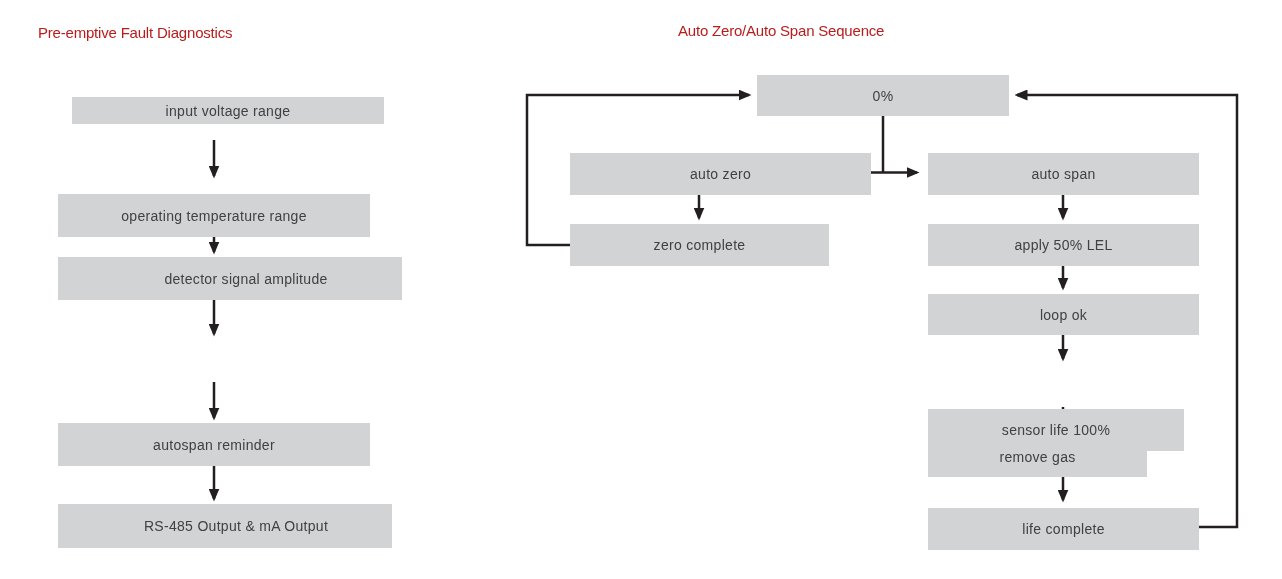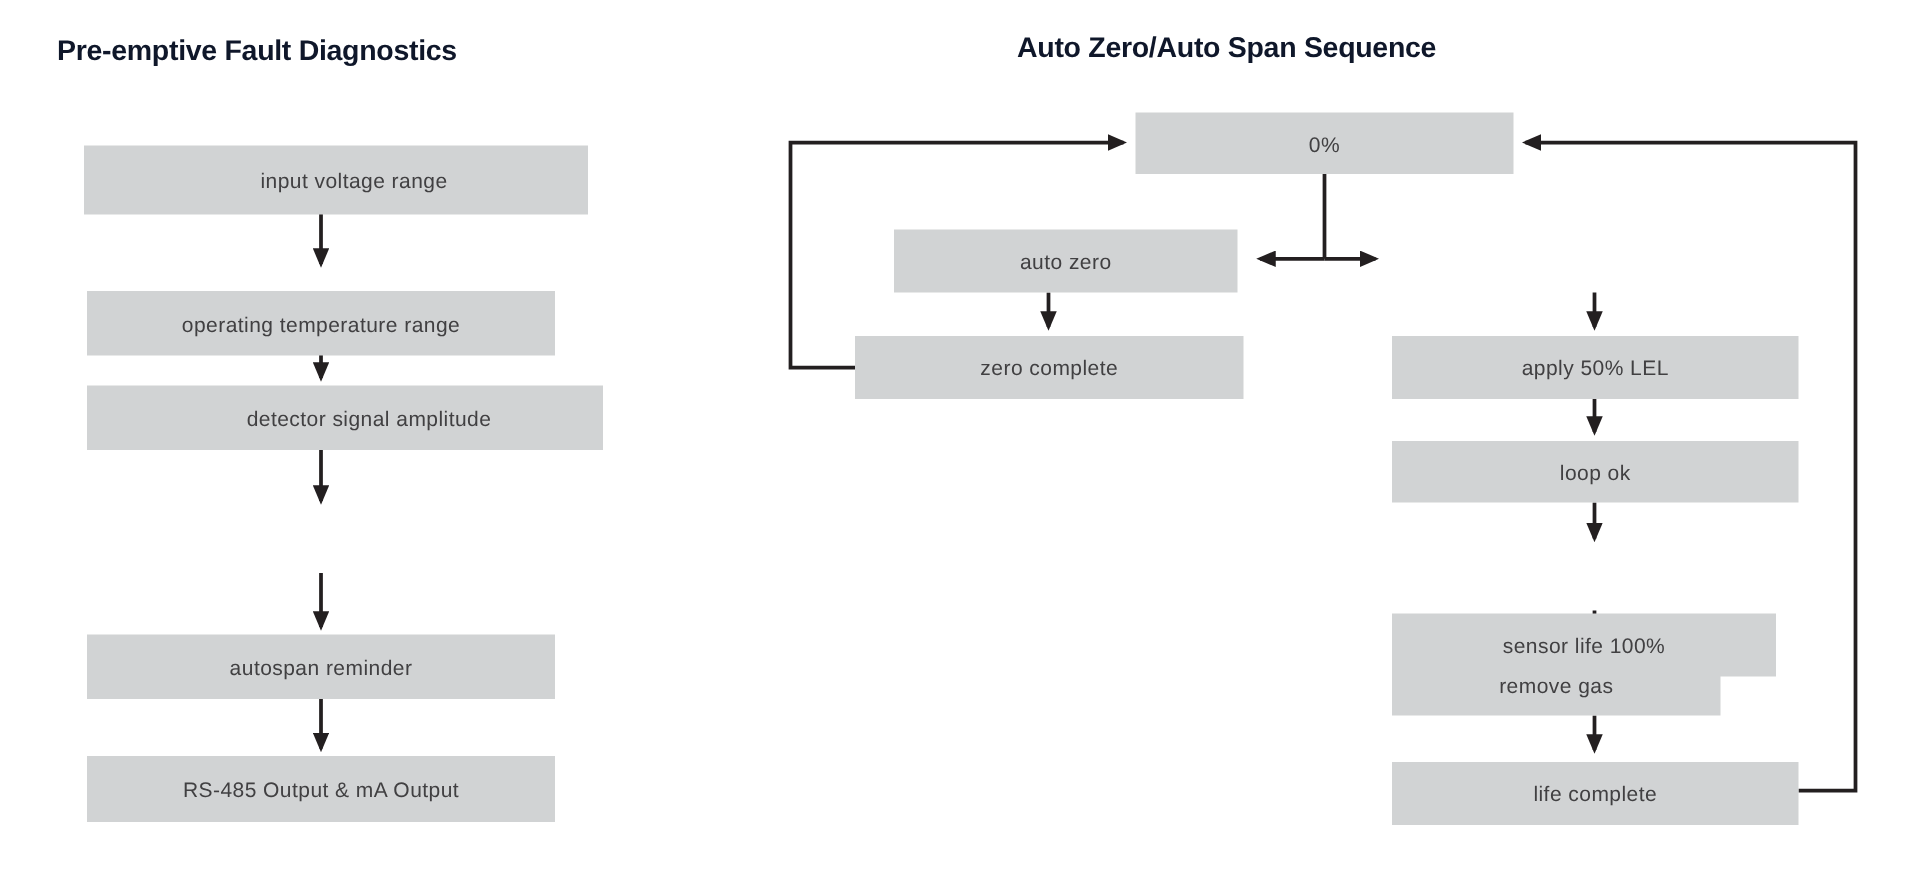--- a/index.html
+++ b/index.html
@@ -17,23 +17,23 @@
     width: 1282px; height: 579px;
     pointer-events: none;
   }
   .connectors path {
     stroke: #231f20;
     stroke-width: 2.5;
     fill: none;
   }
   .diagram-title {
     position: absolute;
-    font-size: 19px;
-    font-weight: bold;
-    color: #0f172a;
+    font-size: 15px;
+    font-weight: normal;
+    color: #b91c1c;
     letter-spacing: -0.2px;
     white-space: nowrap;
   }
   .node {
     position: absolute;
     background: #d1d3d4;
     display: flex;
     align-items: center;
     justify-content: center;
     font-size: 14px;
@@ -71,28 +71,29 @@
     <path d="M1063,266 L1063,288" marker-end="url(#arrow)"></path>
     <path d="M1063,335 L1063,359" marker-end="url(#arrow)"></path>
     <path d="M1063,407 L1063,430" marker-end="url(#arrow)"></path>
     <path d="M1063,477 L1063,500" marker-end="url(#arrow)"></path>
     <path d="M1199,527 L1237,527 L1237,95 L1017,95" marker-end="url(#arrow)"></path>
   </svg>
 
   <div class="diagram-title" style="left:38px; top:24px;">Pre-emptive Fault Diagnostics</div>
   <div class="diagram-title" style="left:678px; top:22px;">Auto Zero/Auto Span Sequence</div>
 
-  <div class="node" style="left:56px; top:97px;  width:312px; height:46px;padding-left:24px;">input voltage range</div>
+  <div class="node" style="left:72px; top:97px;  width:312px; height:27px;">input voltage range</div>
   <div class="node" style="left:58px; top:194px; width:312px; height:43px;">operating temperature range</div>
   <div class="node" style="left:58px; top:257px; width:312px; height:43px;padding-left:32px;">detector signal amplitude</div>
   <div class="node" style="left:58px; top:423px; width:312px; height:43px;">autospan reminder</div>
-  <div class="node" style="left:58px; top:504px; width:312px; height:44px;">RS-485 Output &amp; mA Output</div>
+  <div class="node" style="left:58px; top:504px; width:312px; height:44px;padding-left:22px;">RS-485 Output &amp; mA Output</div>
 
   <div class="node" style="left:757px; top:75px;  width:252px; height:41px;">0%</div>
-  <div class="node" style="left:596px; top:153px; width:229px; height:42px;text-align:right;">auto zero</div>
+  <div class="node" style="left:570px; top:153px; width:301px; height:42px;text-align:right;">auto zero</div>
   <div class="node" style="left:570px; top:224px; width:259px; height:42px;">zero complete</div>
+  <div class="node" style="left:928px; top:153px; width:271px; height:42px;">auto span</div>
   <div class="node" style="left:928px; top:224px; width:271px; height:42px;">apply 50% LEL</div>
   <div class="node" style="left:928px; top:294px; width:271px; height:41px;">loop ok</div>
   <div class="node" style="left:928px; top:365px; width:256px; height:42px;margin-top:44px;">sensor life 100%</div>
   <div class="node" style="left:928px; top:436px; width:219px; height:41px;">remove gas</div>
   <div class="node" style="left:928px; top:508px; width:271px; height:42px;">life complete</div>
 
 </div>
 
 </body></html>

